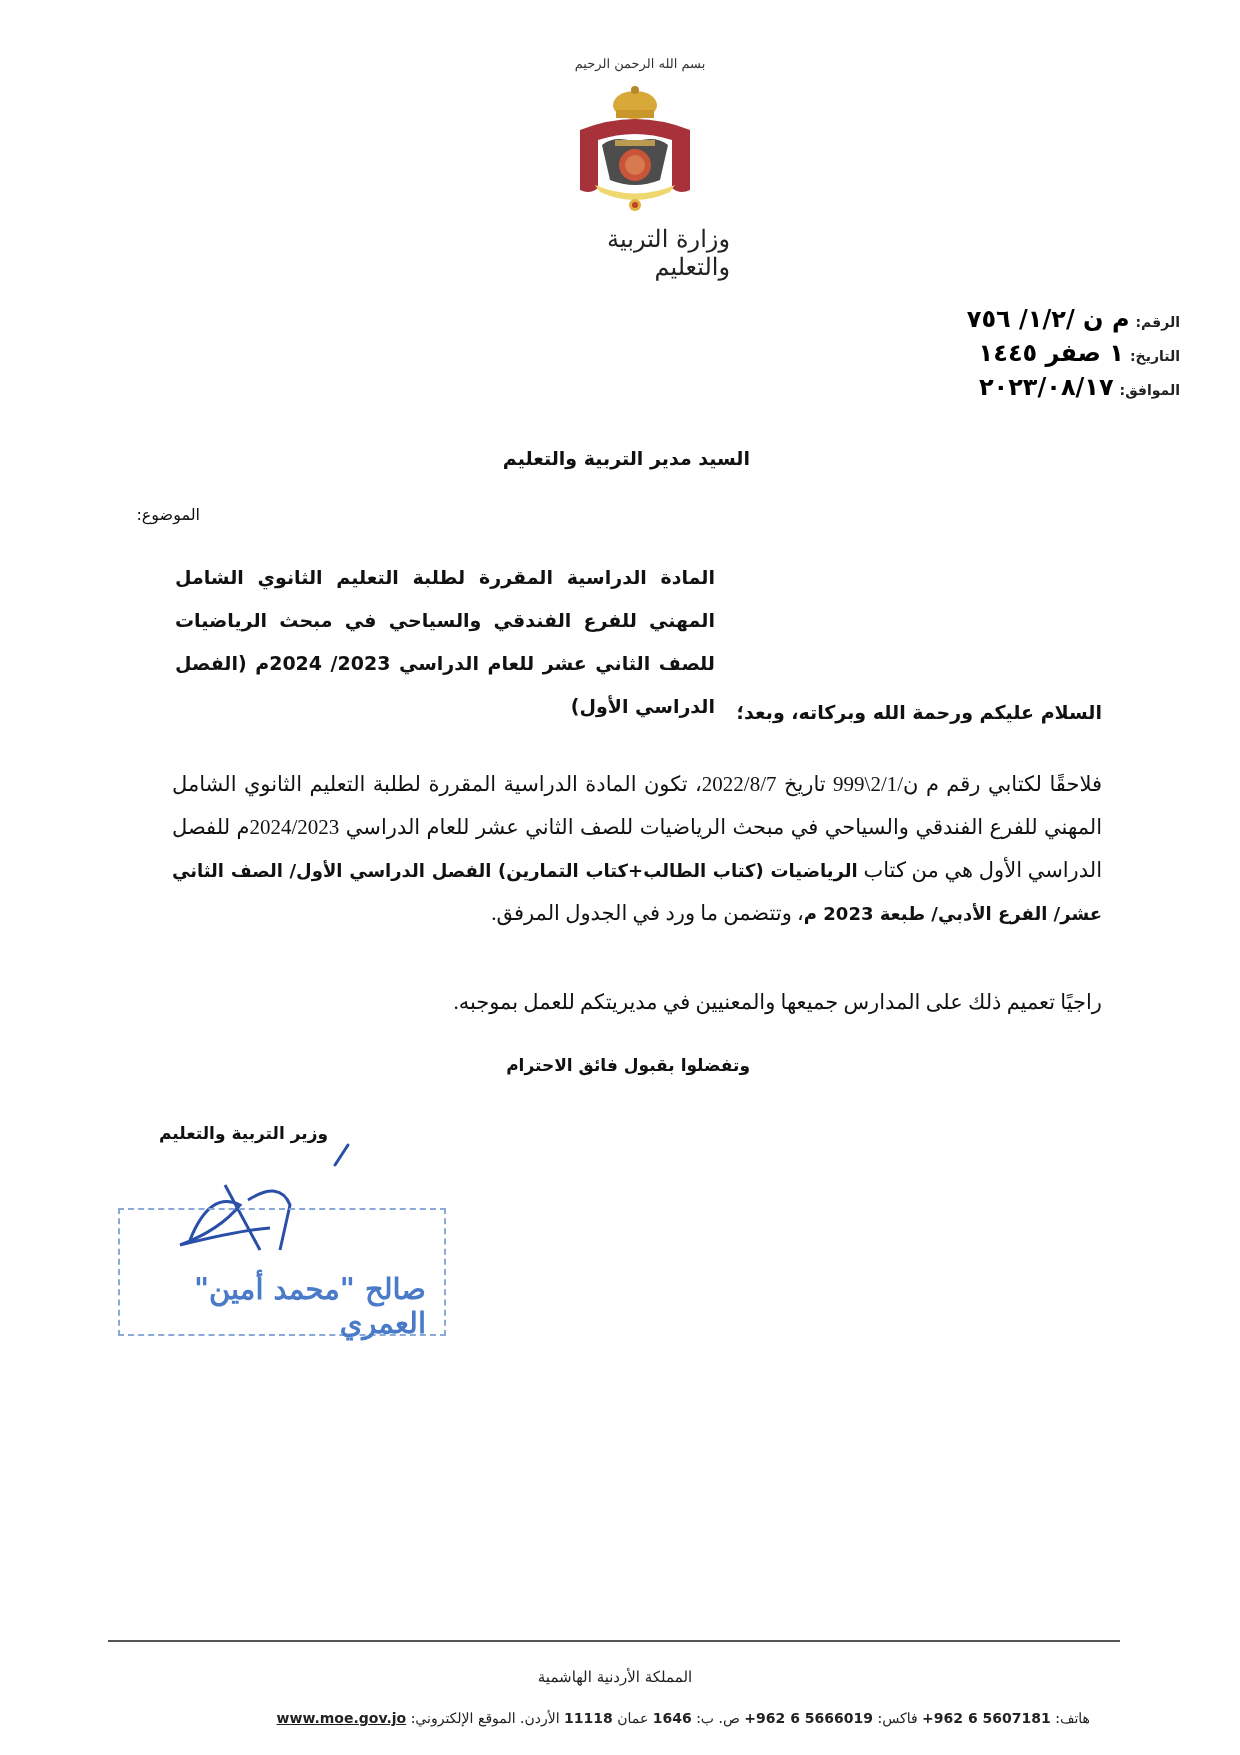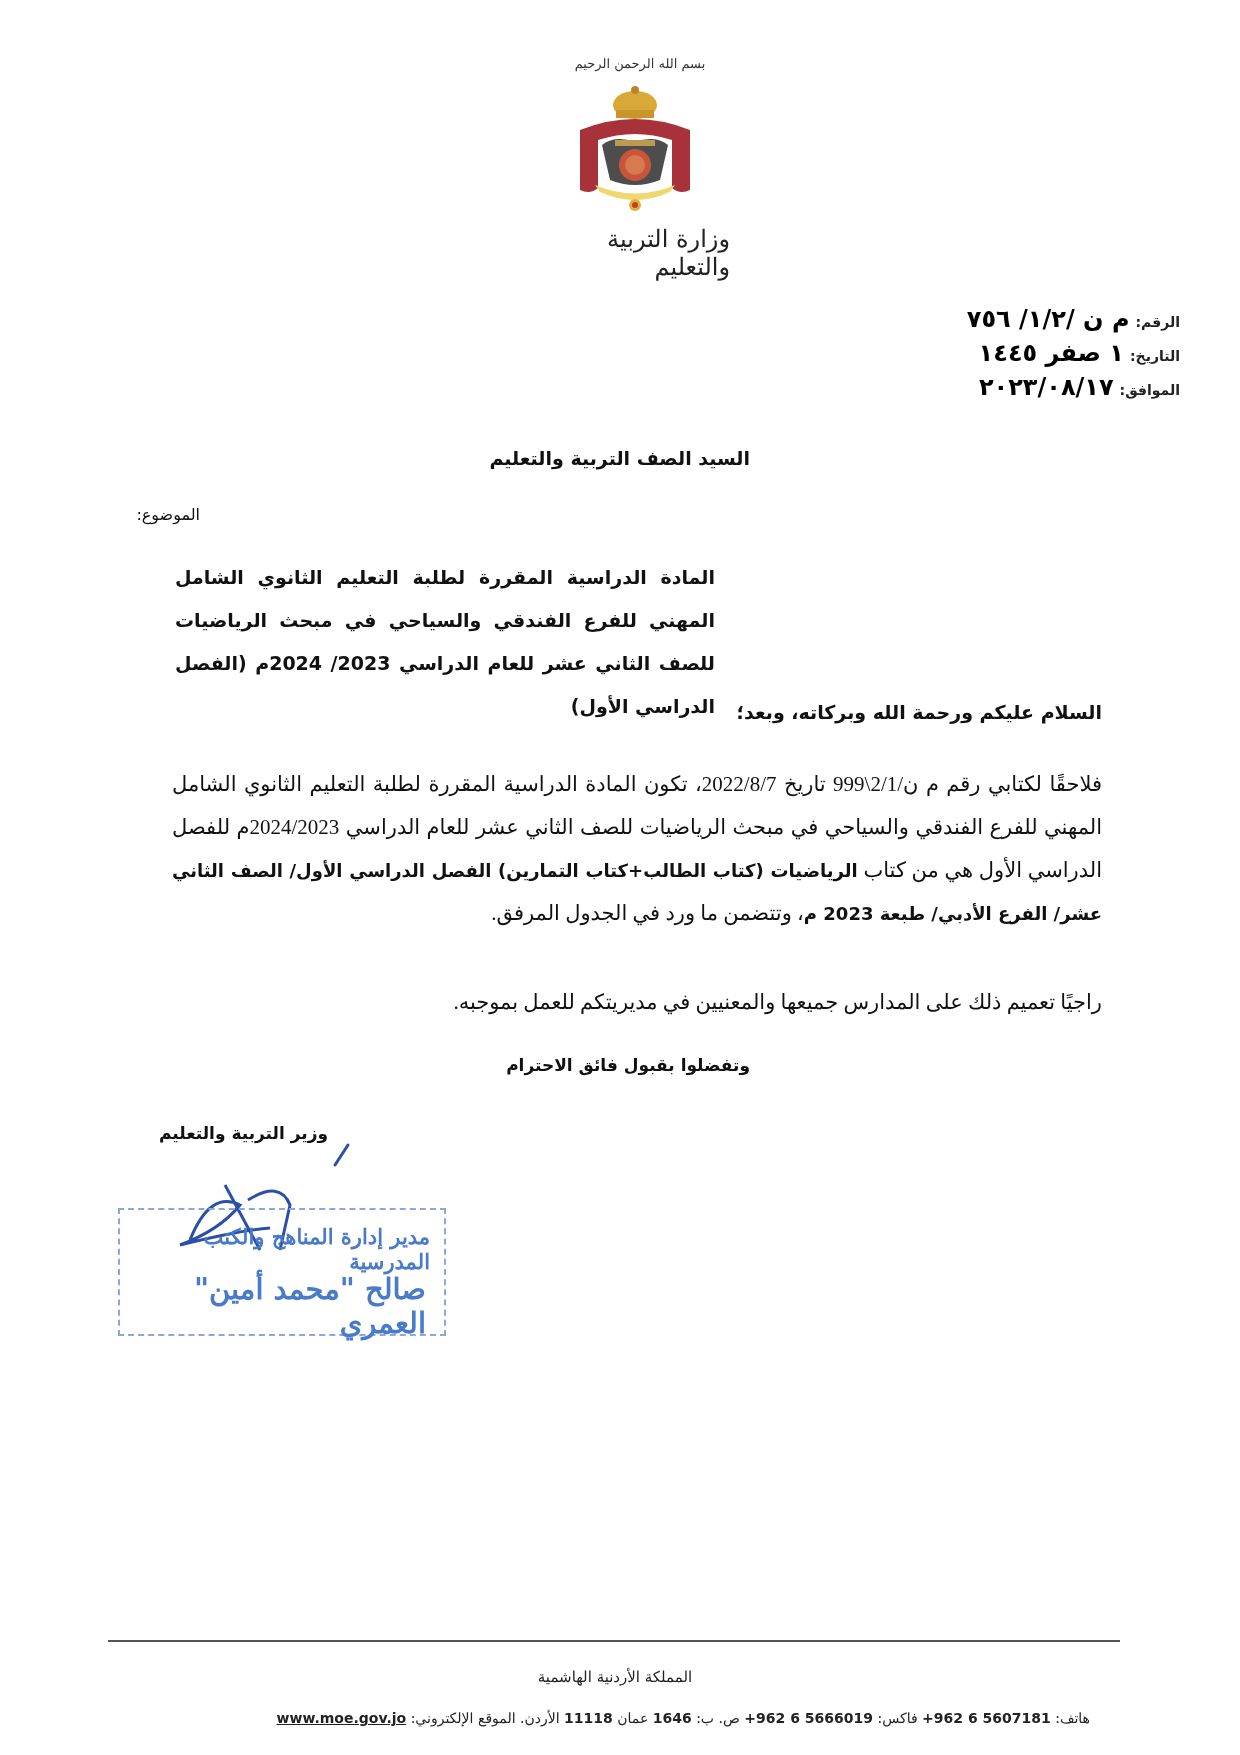--- a/index.html
+++ b/index.html
@@ -66,21 +66,21 @@
   <div class="meta-row" style="top:34px;">
     <span class="meta-label">التاريخ:</span>
     <span class="meta-value">١ صفر ١٤٤٥</span>
   </div>
   <div class="meta-row" style="top:68px;">
     <span class="meta-label">الموافق:</span>
     <span class="meta-value">٢٠٢٣/٠٨/١٧</span>
   </div>
 </div>
 
-<div class="abs addressee rtl">السيد الصف التربية والتعليم</div>
+<div class="abs addressee rtl">السيد مدير التربية والتعليم</div>
 
 <div class="abs subject-label rtl">الموضوع:</div>
 <div class="abs subject rtl">المادة الدراسية المقررة لطلبة التعليم الثانوي الشامل المهني للفرع الفندقي والسياحي في مبحث الرياضيات للصف الثاني عشر للعام الدراسي 2023/ 2024م (الفصل الدراسي الأول)</div>
 
 <div class="abs greeting rtl">السلام عليكم ورحمة الله وبركاته، وبعد؛</div>
 
 <div class="abs body-para rtl"><span>فلاحقًا لكتابي رقم م ن/2/1\999 تاريخ 2022/8/7، تكون المادة الدراسية المقررة لطلبة التعليم الثانوي الشامل المهني للفرع الفندقي والسياحي في مبحث الرياضيات للصف الثاني عشر للعام الدراسي 2024/2023م للفصل الدراسي الأول هي من كتاب </span><b>الرياضيات (كتاب الطالب+كتاب التمارين) الفصل الدراسي الأول/ الصف الثاني عشر/ الفرع الأدبي/ طبعة 2023 م</b><span>، وتتضمن ما ورد في الجدول المرفق.</span></div>
 
 <div class="abs circulate rtl">راجيًا تعميم ذلك على المدارس جميعها والمعنيين في مديريتكم للعمل بموجبه.</div>
 
@@ -89,21 +89,20 @@
 <div class="abs signer-title rtl">وزير التربية والتعليم</div>
 
 <svg class="abs sig-stroke" viewBox="0 0 230 160">
   <path d="M218 25 L205 45" stroke="#2a4fa8" stroke-width="3" fill="none" stroke-linecap="round"></path>
   <path d="M95 65 L130 130" stroke="#2a4fa8" stroke-width="3" fill="none"></path>
   <path d="M60 120 Q80 70 110 85 Q90 110 50 125 Q110 110 140 108" stroke="#2a4fa8" stroke-width="3" fill="none"></path>
   <path d="M118 80 Q150 60 160 85 L150 130" stroke="#2a4fa8" stroke-width="3" fill="none"></path>
 </svg>
 
 <div class="abs stamp rtl">
-  <div class="stamp-line1">مدير إدارة المناهج والكتب المدرسية</div>
   <div class="stamp-line2">صالح "محمد أمين" العمري</div>
 </div>
 
 <div class="abs footer-rule"></div>
 <div class="abs footer-kingdom rtl">المملكة الأردنية الهاشمية</div>
 <div class="abs footer-contact rtl">
   <span>هاتف:</span>
   <b>5607181 6 962+</b>
   <span>فاكس:</span>
   <b>5666019 6 962+</b>

